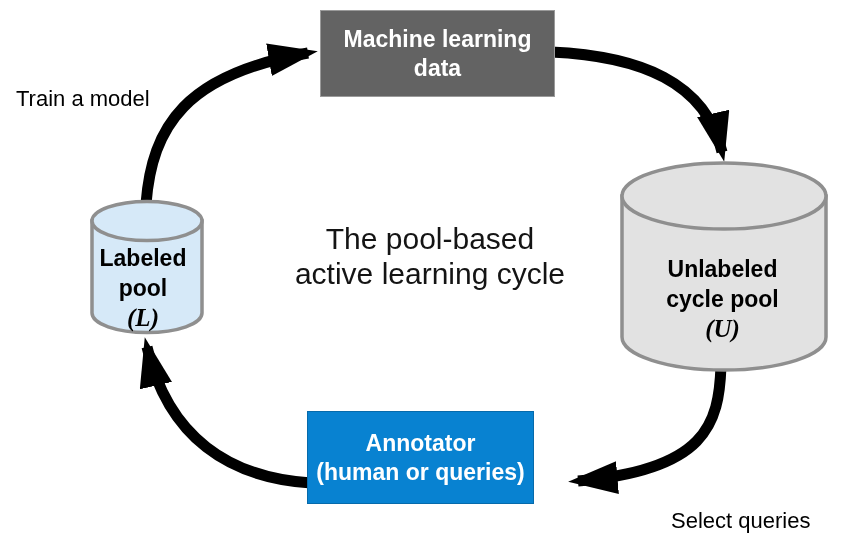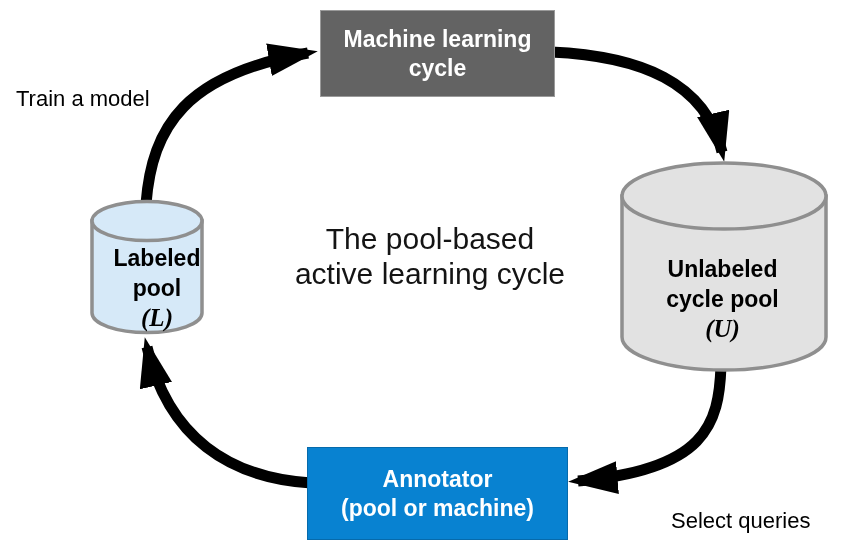--- a/index.html
+++ b/index.html
@@ -24,32 +24,32 @@
     font-weight: bold;
     font-size: 23px;
     line-height: 1.22;
     color: #ffffff;
   }
   .model-box {
     left: 320px; top: 10px; width: 235px; height: 87px;
     border: 1px solid #9a9a9a;
   }
   .annotator-box {
-    left: 307px; top: 447px; width: 261px; height: 93px;
+    left: 307px; top: 411px; width: 227px; height: 93px;
     border: 1px solid rgba(0,0,0,0.18);
   }
   .cyl-label {
     position: absolute;
     text-align: center;
     font-weight: bold;
     font-size: 23px;
     line-height: 1.32;
     color: #000000;
   }
-  .labeled-label   { left: 104px;  top: 243px; width: 106px; }
+  .labeled-label   { left: 90px;  top: 243px; width: 106px; }
   .unlabeled-label { left: 622px; top: 254px; width: 201px; }
   .symbol {
     font-family: "Liberation Serif", serif;
     font-style: italic;
     font-weight: bold;
     font-size: 25px;
     line-height: 1.15;
   }
   .center-title {
     position: absolute;
@@ -93,26 +93,26 @@
     </g>
 
     <g stroke-width="3.5" style="stroke: rgb(143, 143, 143);">
       <path d="M 622 196 L 826 196 L 826 337 A 102 33 0 0 1 622 337 Z" style="fill: rgb(226, 226, 226);"></path>
       <ellipse cx="724" cy="196" rx="102" ry="33" style="fill: rgb(226, 226, 226);"></ellipse>
     </g>
   </svg>
 
   <div class="node model-box" style="background: rgb(99, 99, 99);">
     <div>Machine learning</div>
-    <div>cycle</div>
+    <div>data</div>
   </div>
 
   <div class="node annotator-box" style="background: rgb(8, 130, 209);">
     <div>Annotator</div>
-    <div>(pool or machine)</div>
+    <div>(human or queries)</div>
   </div>
 
   <div class="cyl-label labeled-label">
     <div>Labeled</div>
     <div>pool</div>
     <div class="symbol">(L)</div>
   </div>
 
   <div class="cyl-label unlabeled-label">
     <div>Unlabeled</div>

